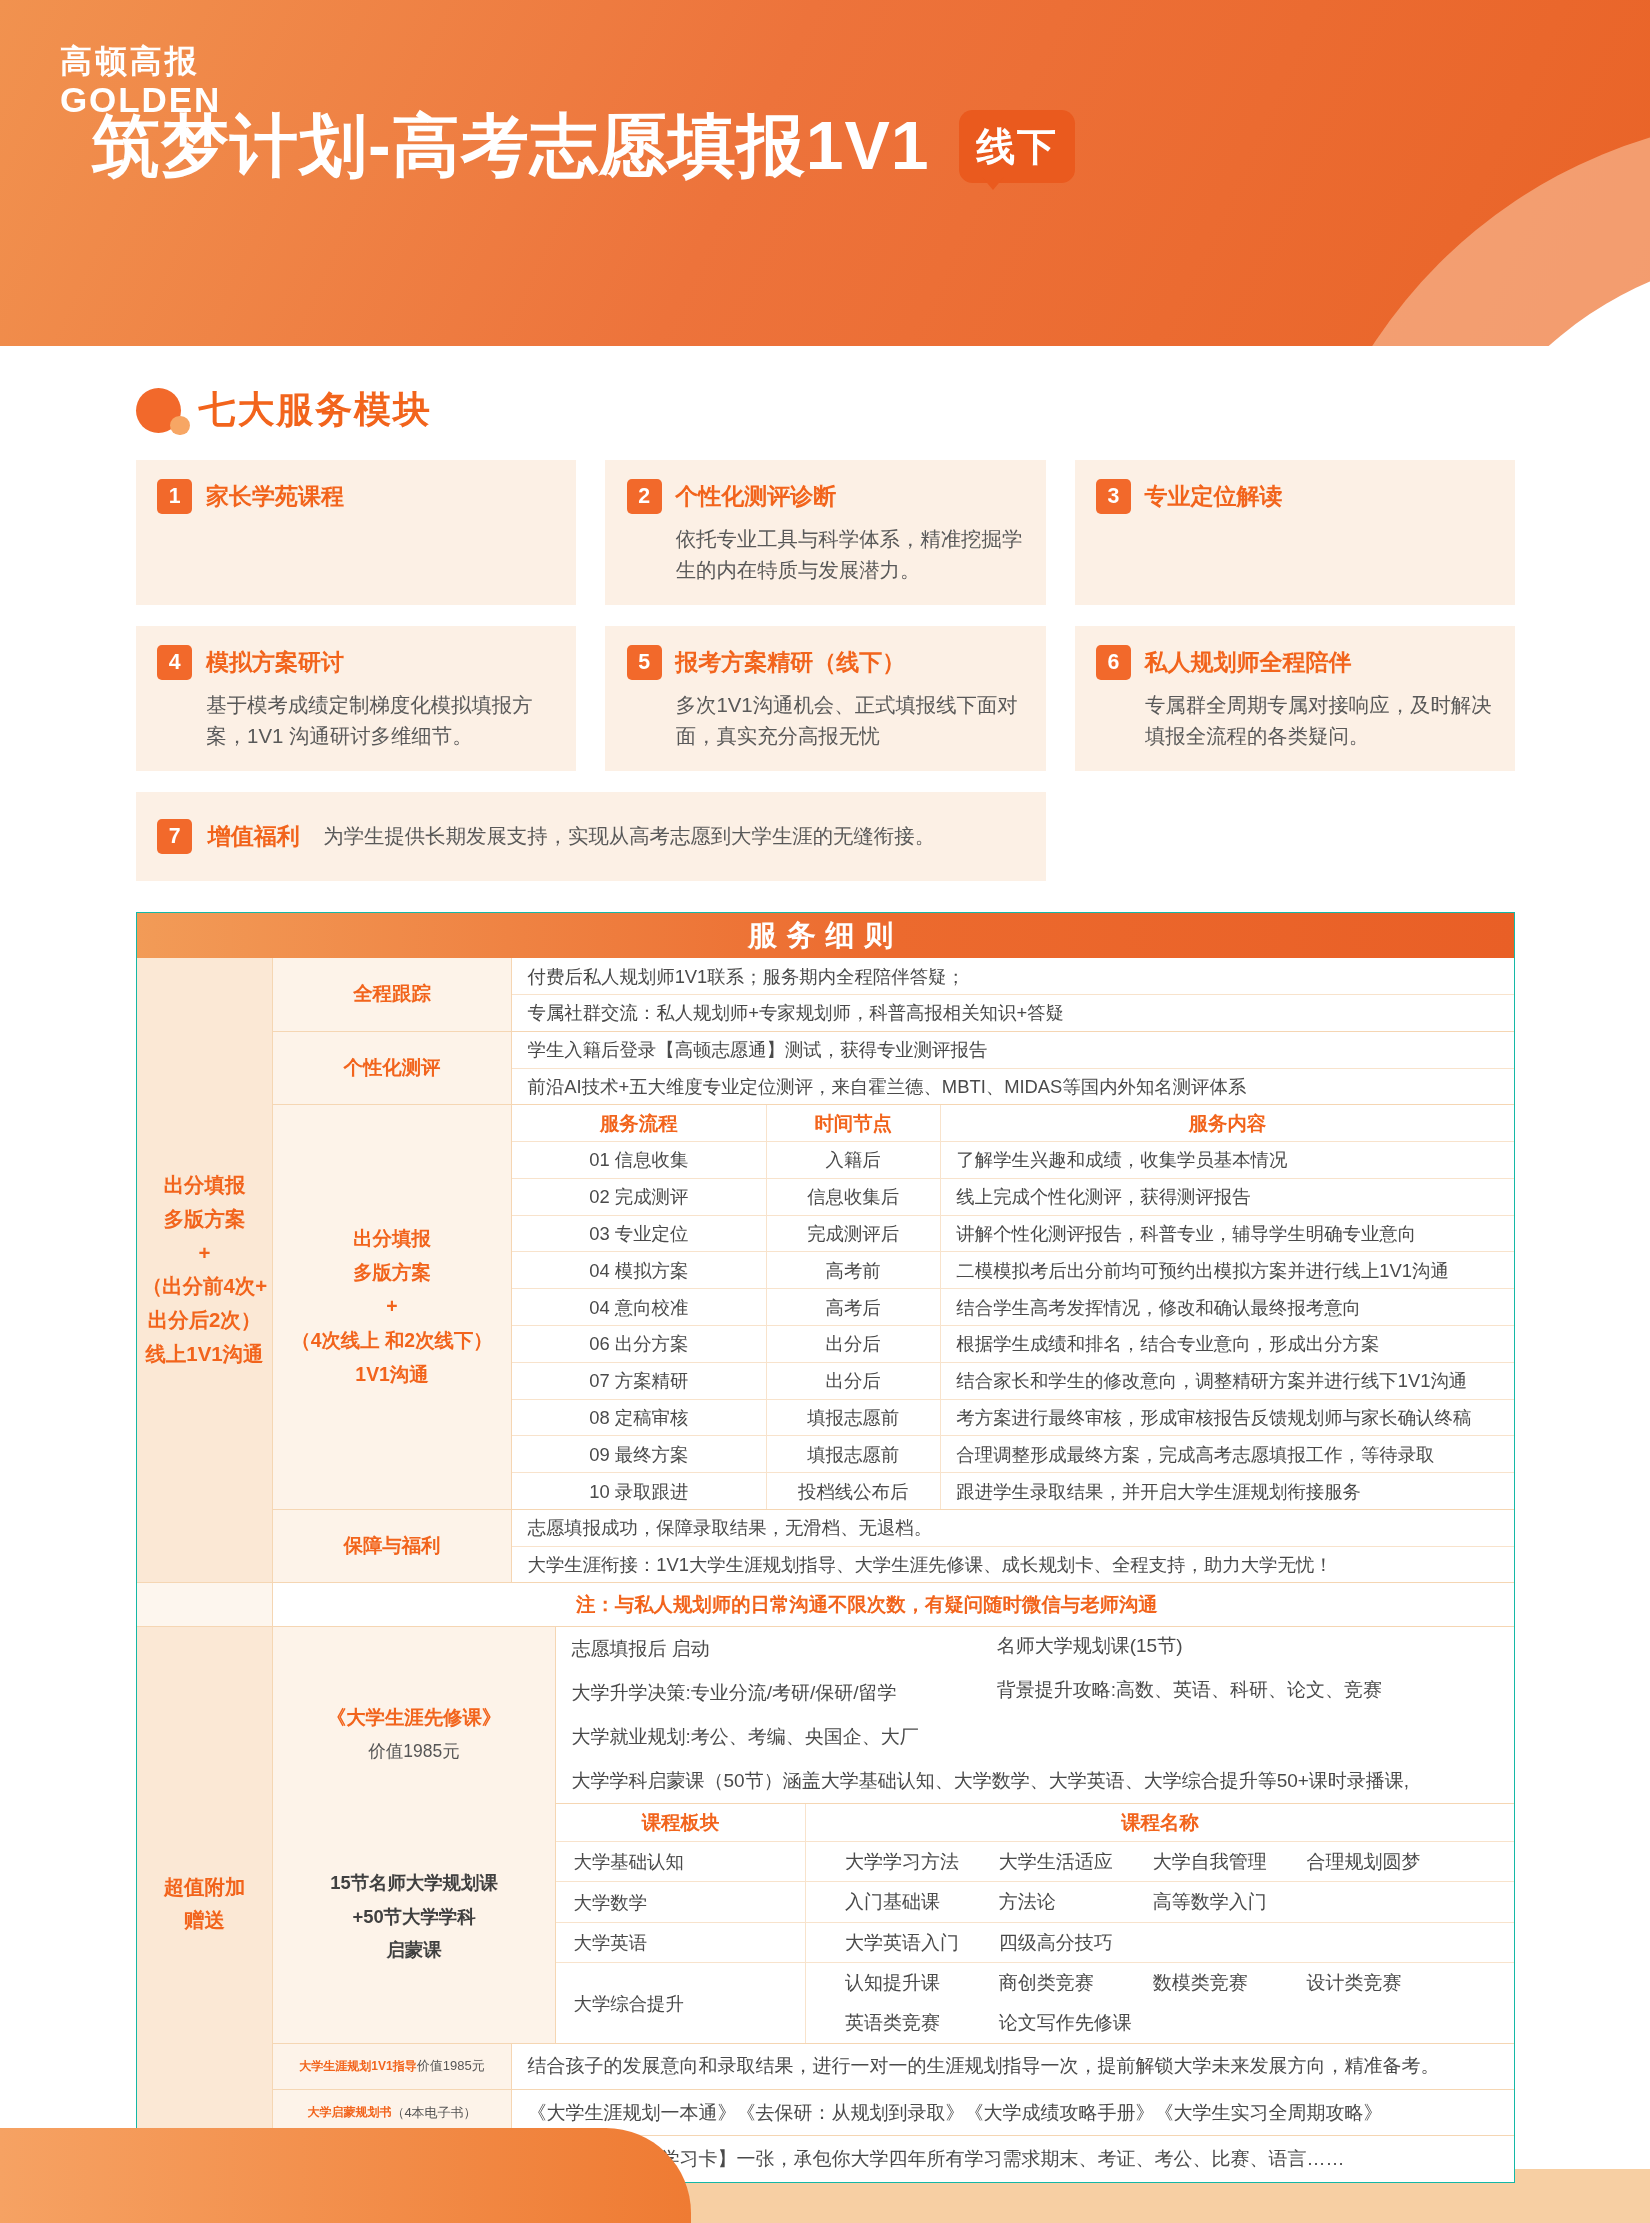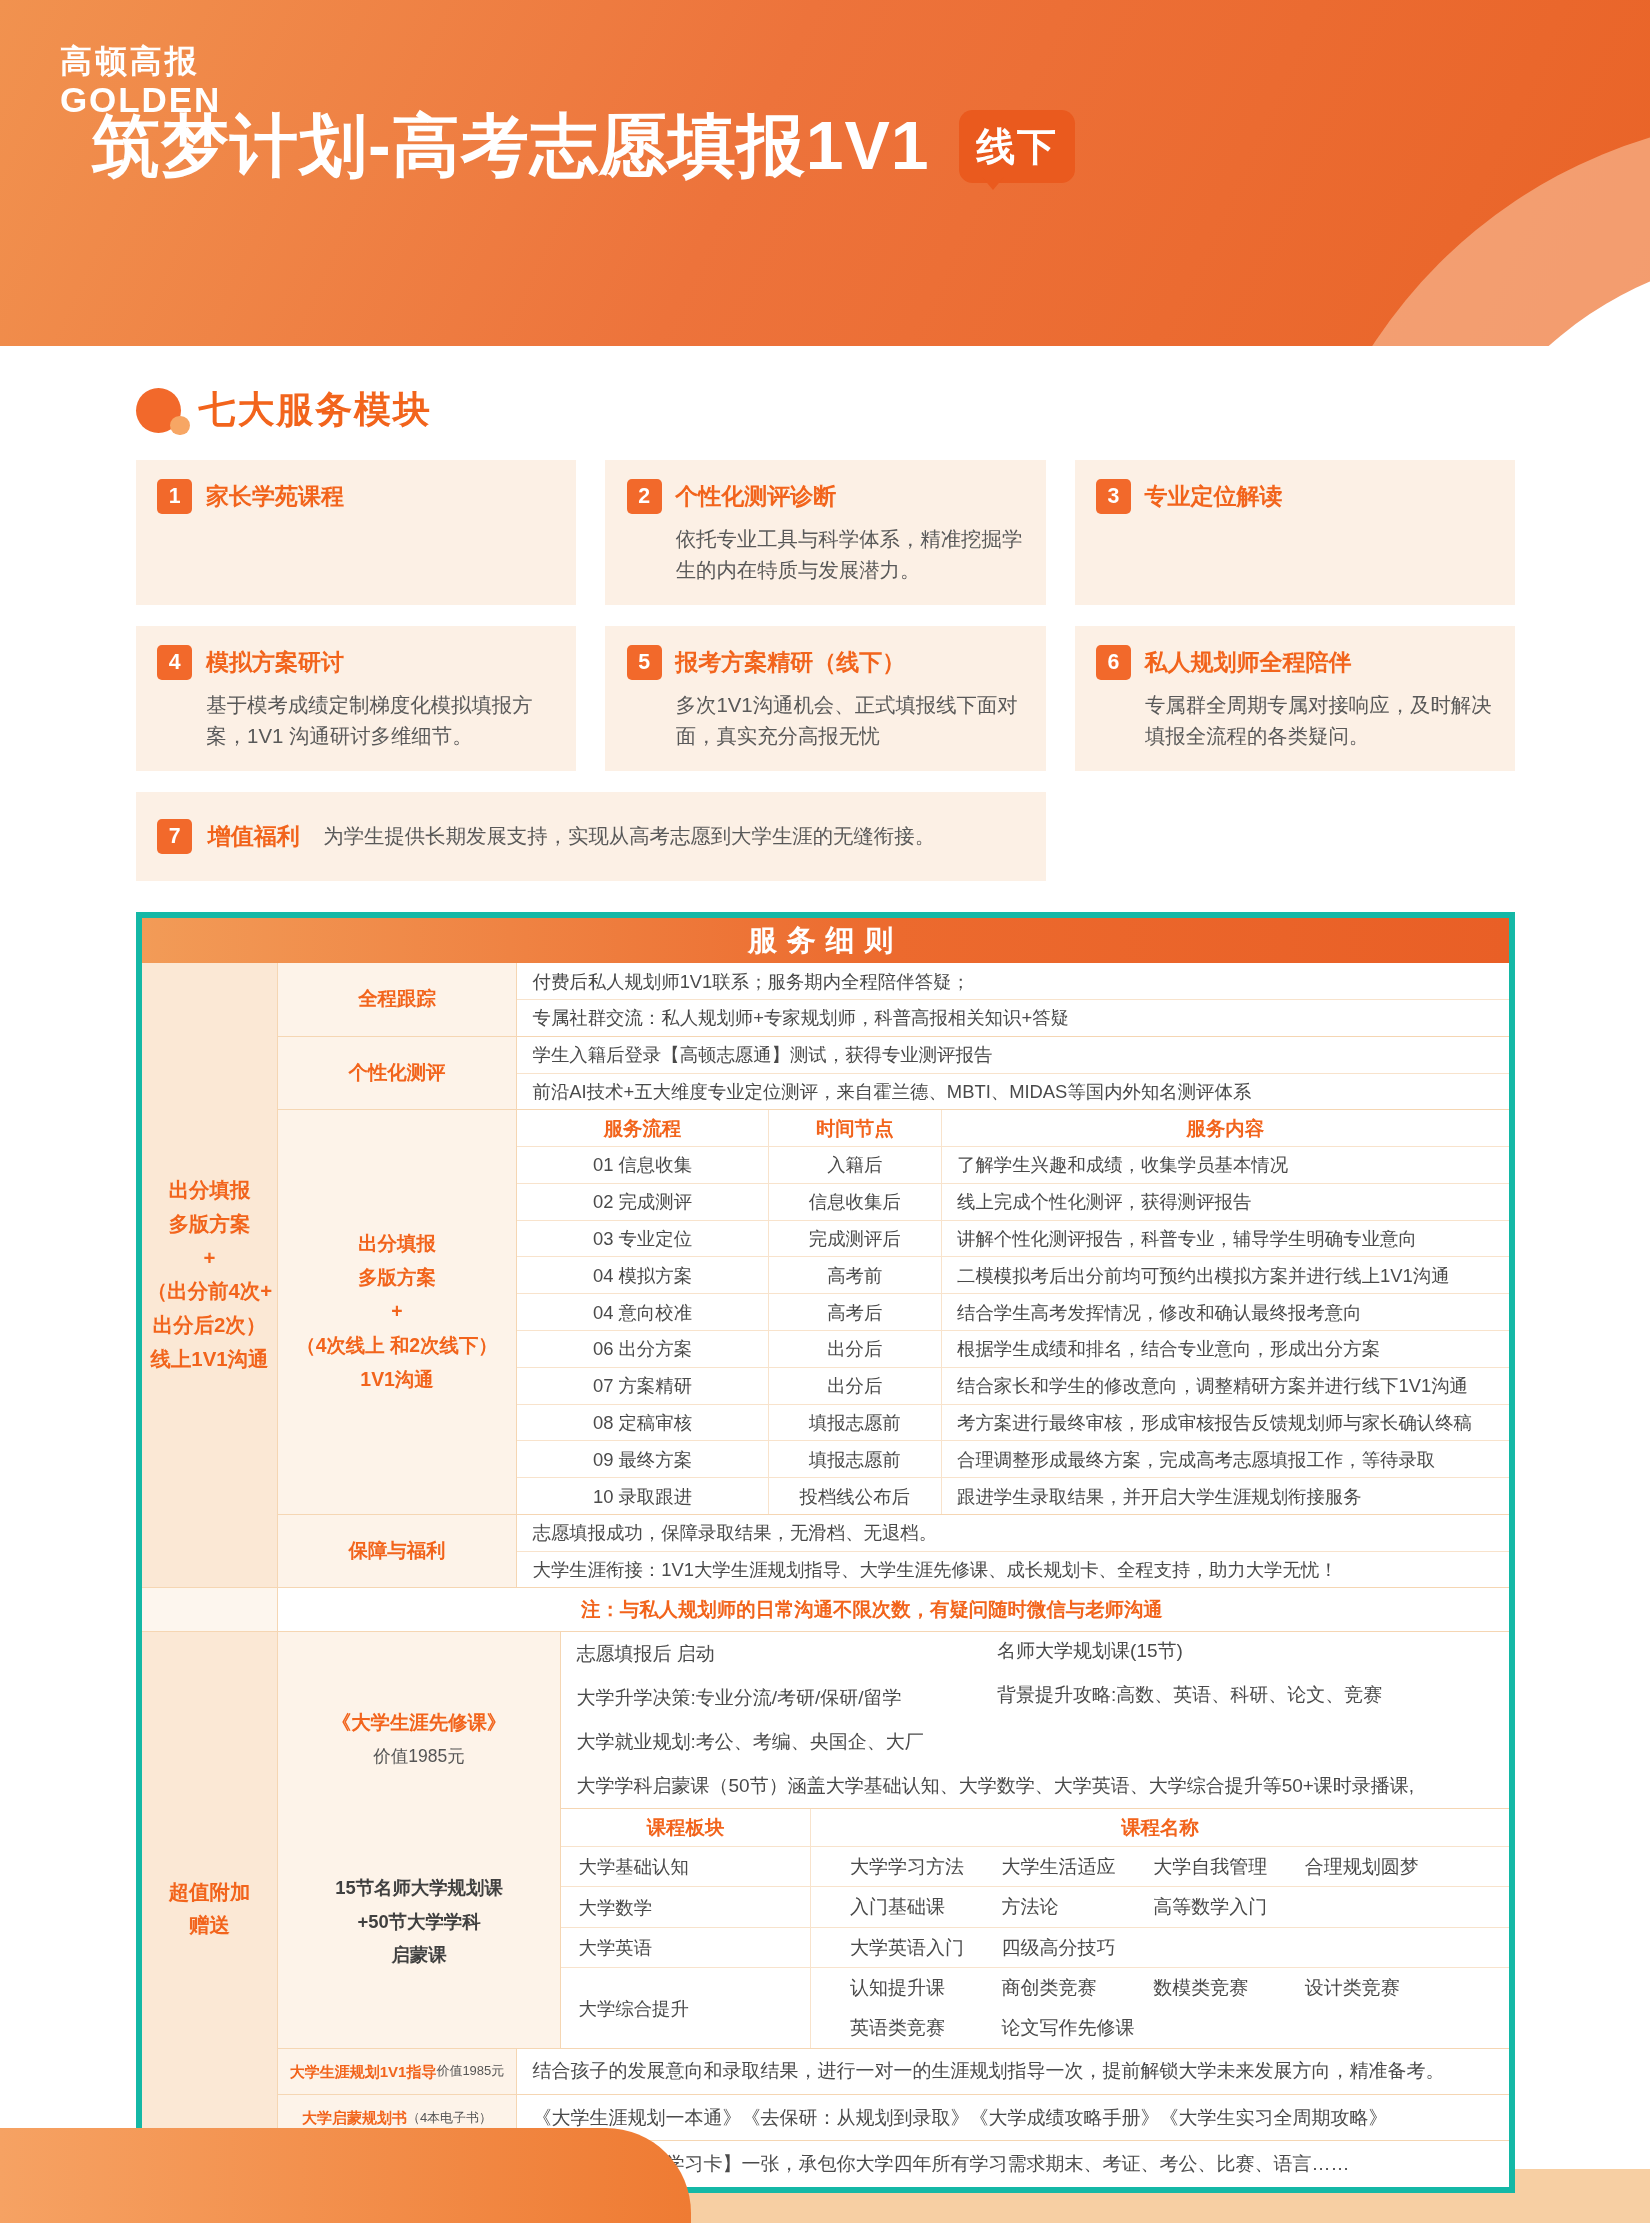--- a/index.html
+++ b/index.html
@@ -28,21 +28,21 @@
   
   .cards{margin-top:25px;display:grid;grid-template-columns:repeat(3,1fr);gap:21.3px 29px;}
   .card{background:#FCF0E5;padding:19.4px 21.3px;}
   .card-head{display:flex;align-items:center;gap:13.6px;}
   .num{width:35px;height:35px;background:#F2692B;color:#fff;font-size:21.3px;font-weight:700;display:flex;align-items:center;justify-content:center;border-radius:4.9px;flex:none;}
   .card-title{font-size:23px;font-weight:700;color:#F2641C;}
   .card-desc{margin:9.7px 0 0 49px;font-size:20.4px;color:#595959;line-height:1.5;}
   .card-wide{grid-column:1/3;display:flex;align-items:center;gap:15.5px;padding:21.3px;}
   .card-wide .card-desc{margin:8px;}
   
-  .tbl{margin-top:31px;border:6px solid #14b8a6;}
+  .tbl{margin-top:31px;border:1px solid #14b8a6;}
   .tbl-header{height:45px;background:linear-gradient(90deg,#F29B57,#EC6A2E 55%,#E95F26);display:flex;align-items:center;justify-content:center;color:#fff;font-size:29px;font-weight:800;letter-spacing:9.7px;}
   .trow{display:flex;}
   .c1{width:135px;flex:none;background:#FBE8D5;color:#F2641C;font-weight:700;font-size:20.4px;display:flex;align-items:center;justify-content:center;text-align:center;white-space:pre-line;border-right:1px solid #F5D6B3;line-height:1.65;}
   .c2{width:238px;flex:none;background:#FDF3E9;color:#F2641C;font-weight:700;font-size:19.4px;display:flex;align-items:center;justify-content:center;text-align:center;white-space:pre-line;border-right:1px solid #F5D6B3;line-height:1.75;}
   .main{flex:1;min-width:0;}
   .bb{border-bottom:1px solid #F5D6B3;}
   .glines{flex:1;min-width:0;background:#fff;}
   .cell-line{min-height:30px;padding:2.9px 15.5px;font-size:18.4px;color:#4a4a4a;display:flex;align-items:center;}
   .cell-line + .cell-line{border-top:1px solid #F8E3CC;}
   .flow-h,.flow-r{display:flex;border-bottom:1px solid #F8E3CC;}
@@ -66,21 +66,21 @@
   .intro-right{position:absolute;left:46%;top:6px;white-space:nowrap;}
   .course-h{display:flex;border-top:1px solid #F5D6B3;border-bottom:1px solid #F8E3CC;}
   .ca{width:250px;flex:none;border-right:1px solid #F8E3CC;display:flex;align-items:center;padding:4.9px 0 4.9px 17.5px;box-sizing:border-box;min-height:31px;}
   .ca.center,.cb.center{justify-content:center;padding-left:0;}
   .cb{flex:1;display:flex;align-items:center;min-height:31px;}
   .course-r{display:flex;border-bottom:1px solid #F8E3CC;}
   .course-r:last-child{border-bottom:none;}
   .names{flex:1;display:flex;flex-wrap:wrap;align-items:center;padding-left:39px;}
   .name{width:23%;padding:6.8px 0;font-size:19px;color:#4a4a4a;}
   .extra-label{font-size:14px;white-space:nowrap;line-height:1.4;}
-  .extra-label .xm{color:#F2641C;font-weight:700;font-size:15px;}
+  .extra-label .xm{color:#F2641C;font-weight:700;font-size:12px;}
   .extra-label .xs{color:#555;font-weight:400;font-size:13px;}
   .extra-content{flex:1;display:flex;align-items:center;padding:9.7px 15.5px;font-size:19px;color:#4a4a4a;background:#fff;}
   .extra-row{display:flex;border-top:1px solid #F5D6B3;}
   
   .bottom{display:flex;gap:47px;margin-top:43px;padding:0 136px;position:relative;z-index:2;}
   .b-left{width:699px;flex:none;}
   .b-right{flex:1;min-width:0;}
   
   .footer-peach{position:absolute;right:0;bottom:0;width:977px;height:54px;background:#F7CFA3;z-index:1;}
   .footer-orange{position:absolute;left:0;bottom:0;width:691px;height:95px;background:linear-gradient(90deg,#F6A263,#EF7B33);border-top-right-radius:85px;z-index:2;}

